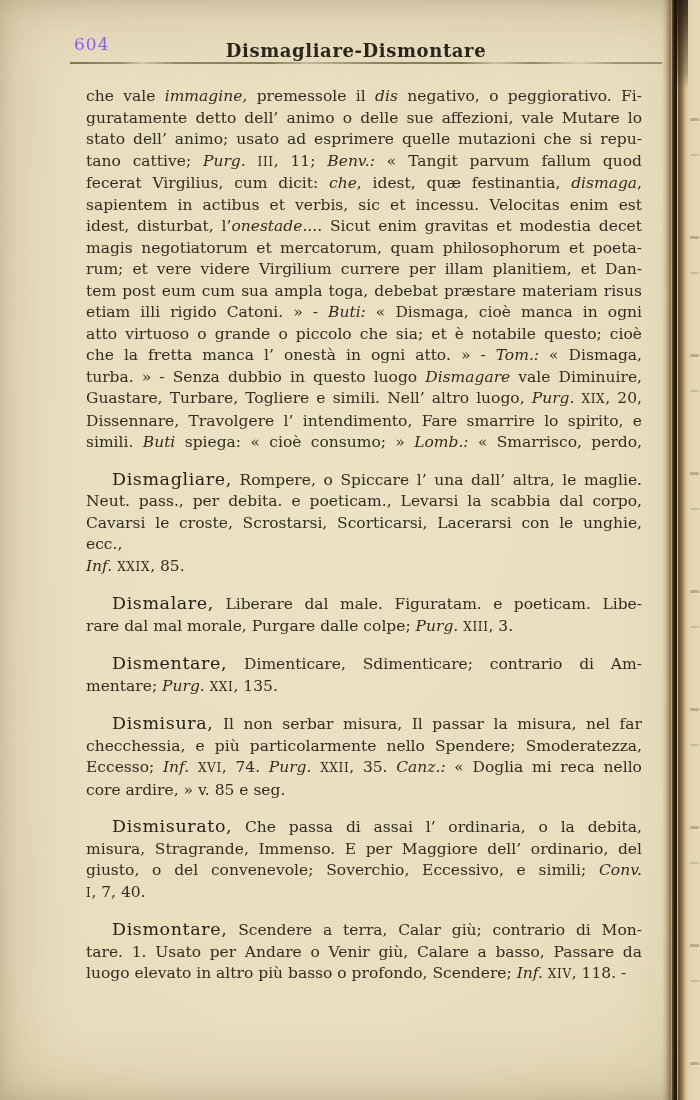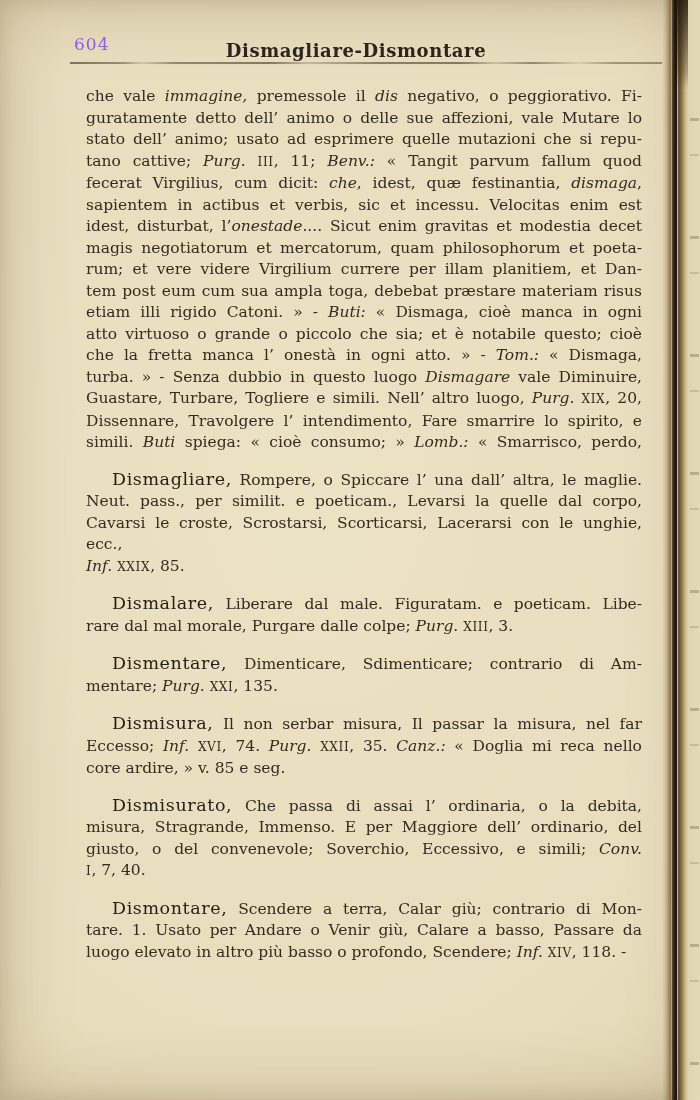--- a/index.html
+++ b/index.html
@@ -78,34 +78,35 @@
       <div class="line"><span>etiam illi rigido Catoni. » - </span><span class="it">Buti:</span><span> « Dismaga, cioè manca in ogni</span></div>
       <div class="line"><span>atto virtuoso o grande o piccolo che sia; et è notabile questo; cioè</span></div>
       <div class="line"><span>che la fretta manca l’ onestà in ogni atto. » - </span><span class="it">Tom.:</span><span> « Dismaga,</span></div>
       <div class="line"><span>turba. » - Senza dubbio in questo luogo </span><span class="it">Dismagare</span><span> vale Diminuire,</span></div>
       <div class="line"><span>Guastare, Turbare, Togliere e simili. Nell’ altro luogo, </span><span class="it">Purg.</span><span> </span><span class="sc">XIX</span><span>, 20,</span></div>
       <div class="line"><span>Dissennare, Travolgere l’ intendimento, Fare smarrire lo spirito, e</span></div>
       <div class="line"><span>simili. </span><span class="it">Buti</span><span> spiega: « cioè consumo; » </span><span class="it">Lomb.:</span><span> « Smarrisco, perdo,</span></div>
     </div>
     <div class="para">
       <div class="line indent"><span class="hw">Dismagliare,</span><span> Rompere, o Spiccare l’ una dall’ altra, le maglie.</span></div>
-      <div class="line"><span>Neut. pass., per similit. e poeticam., Levarsi la quelle dal corpo,</span></div>
+      <div class="line"><span>Neut. pass., per debita. e poeticam., Levarsi la scabbia dal corpo,</span></div>
       <div class="line"><span>Cavarsi le croste, Scrostarsi, Scorticarsi, Lacerarsi con le unghie, ecc.,</span></div>
       <div class="line last"><span class="it">Inf.</span><span> </span><span class="sc">XXIX</span><span>, 85.</span></div>
     </div>
     <div class="para">
       <div class="line indent"><span class="hw">Dismalare,</span><span> Liberare dal male. Figuratam. e poeticam. Libe-</span></div>
       <div class="line last"><span>rare dal mal morale, Purgare dalle colpe; </span><span class="it">Purg.</span><span> </span><span class="sc">XIII</span><span>, 3.</span></div>
     </div>
     <div class="para">
       <div class="line indent"><span class="hw">Dismentare,</span><span> Dimenticare, Sdimenticare; contrario di Am-</span></div>
       <div class="line last"><span>mentare; </span><span class="it">Purg.</span><span> </span><span class="sc">XXI</span><span>, 135.</span></div>
     </div>
     <div class="para">
       <div class="line indent"><span class="hw">Dismisura,</span><span> Il non serbar misura, Il passar la misura, nel far</span></div>
+      <div class="line"><span>checchessia, e più particolarmente nello Spendere; Smoderatezza,</span></div>
       <div class="line"><span>Eccesso; </span><span class="it">Inf.</span><span> </span><span class="sc">XVI</span><span>, 74. </span><span class="it">Purg.</span><span> </span><span class="sc">XXII</span><span>, 35. </span><span class="it">Canz.:</span><span> « Doglia mi reca nello</span></div>
       <div class="line last"><span>core ardire, » v. 85 e seg.</span></div>
     </div>
     <div class="para">
       <div class="line indent"><span class="hw">Dismisurato,</span><span> Che passa di assai l’ ordinaria, o la debita,</span></div>
       <div class="line"><span>misura, Stragrande, Immenso. E per Maggiore dell’ ordinario, del</span></div>
       <div class="line"><span>giusto, o del convenevole; Soverchio, Eccessivo, e simili; </span><span class="it">Conv.</span></div>
       <div class="line last"><span class="sc">I</span><span>, 7, 40.</span></div>
     </div>
     <div class="para">

